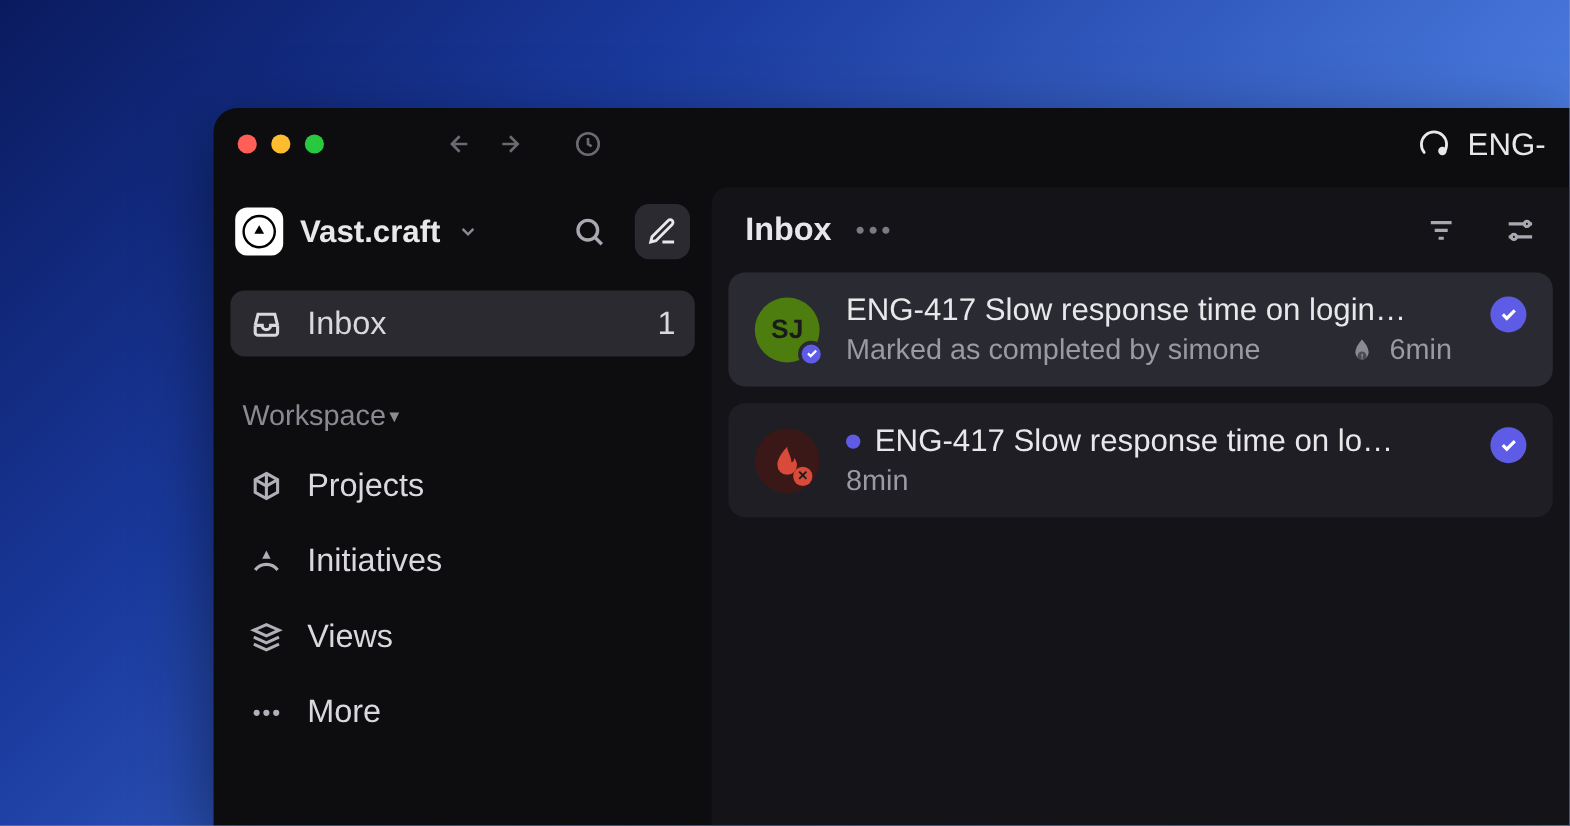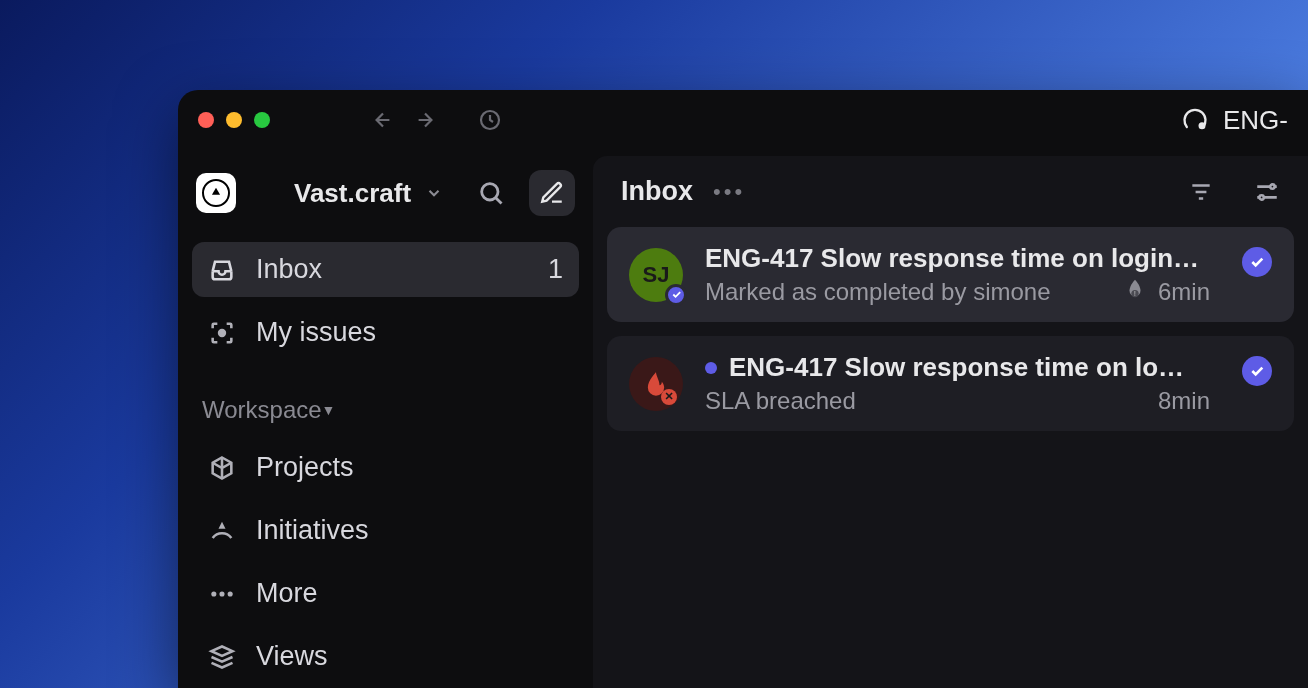--- a/index.html
+++ b/index.html
@@ -64,21 +64,21 @@
   display: flex;
   align-items: center;
   justify-content: center;
 }
 .ws-logo-inner {
   width: 28px; height: 28px;
   border: 2.5px solid #000;
   border-radius: 50%;
   display:flex; align-items:center; justify-content:center;
 }
-.ws-name { color: #e8e8ea; font-size: 26px; font-weight: 600; margin-left: 44px; }
+.ws-name { color: #e8e8ea; font-size: 26px; font-weight: 600; }
 .ws-chev { color: #8a8a92; }
 .ws-spacer { flex: 1; }
 .ws-search { color: #a8a8b2; cursor: pointer; margin-right: 10px; }
 .ws-compose {
   width: 46px; height: 46px;
   background: #2a2a30;
   border-radius: 12px;
   display: flex; align-items: center; justify-content: center;
   color: #e8e8ea;
   cursor: pointer;
@@ -172,26 +172,26 @@
   color: #1a1a1a;
   font-size: 11px;
   font-weight: bold;
 }
 .inbox-content { flex: 1; min-width: 0; }
 .inbox-title-row { display: flex; align-items: center; gap: 12px; }
 .unread-dot { width: 12px; height: 12px; background: #5e5ce6; border-radius: 50%; flex-shrink: 0; }
 .inbox-title {
   color: #e8e8ea;
   font-size: 26px;
-  font-weight: 700;
+  font-weight: 400;
   white-space: nowrap;
   overflow: hidden;
   text-overflow: ellipsis;
 }
-.inbox-sub-row { display: flex; align-items: flex-start; gap: 12px; margin-top: 4px; }
+.inbox-sub-row { display: flex; align-items: center; gap: 12px; margin-top: 4px; }
 .inbox-sub { color: #9a9aa2; font-size: 24px; flex: 1; white-space: nowrap; overflow: hidden; text-overflow: ellipsis; }
 .inbox-time { color: #9a9aa2; font-size: 24px; flex-shrink: 0; }
 .sla-icon { color: #8a8a92; flex-shrink: 0; }
 .status-badge {
   width: 30px; height: 30px;
   background: #5e5ce6;
   border-radius: 50%;
   display: flex; align-items: center; justify-content: center;
   flex-shrink: 0;
   margin-left: 10px;
@@ -273,29 +273,20 @@
       <div class="nav-item active">
         <span class="nav-icon">
           <svg width="28" height="28" viewBox="0 0 24 24" fill="none" stroke="currentColor" stroke-width="2.2">
               <path d="M4 13v5a2 2 0 0 0 2 2h12a2 2 0 0 0 2-2v-5M4 13l2-8h12l2 8M4 13h5a3 3 0 0 0 6 0h5"></path>
             </svg>
         </span>
         <span>Inbox</span>
         <span class="count">1</span>
       </div>
 
-      <div class="nav-item">
-        <span class="nav-icon">
-          <svg width="28" height="28" viewBox="0 0 24 24" fill="none" stroke="currentColor" stroke-width="2.2">
-              <path d="M4 8V5a1 1 0 0 1 1-1h3M16 4h3a1 1 0 0 1 1 1v3M20 16v3a1 1 0 0 1-1 1h-3M8 20H5a1 1 0 0 1-1-1v-3"></path>
-              <circle cx="12" cy="12" r="2.5" fill="currentColor"></circle>
-            </svg>
-        </span>
-        <span>My issues</span>
-      </div>
 
       <div class="section-label">
         <span>Workspace</span>
         <span class="section-chev">▼</span>
       </div>
 
       <div class="nav-item">
         <span class="nav-icon">
           <svg width="28" height="28" viewBox="0 0 24 24" fill="none" stroke="currentColor" stroke-width="2.2">
               <path d="M12 3l8 4.5v9L12 21l-8-4.5v-9z"></path>
@@ -306,41 +297,41 @@
       </div>
 
       <div class="nav-item">
         <span class="nav-icon">
           <svg width="28" height="28" viewBox="0 0 24 24" fill="none" stroke="currentColor" stroke-width="2.2">
               <path d="M4 18 A10 10 0 0 1 20 18"></path>
               <path d="M12 4 L9 10 L15 10 Z" fill="currentColor" stroke="none"></path>
             </svg>
         </span>
         <span>Initiatives</span>
+      </div>
+
+      <div class="nav-item">
+        <span class="nav-icon">
+          <svg width="28" height="28" viewBox="0 0 24 24" fill="none" stroke="currentColor" stroke-width="2.2">
+              <path d="M3 7l9-4 9 4-9 4z"></path>
+              <path d="M3 12l9 4 9-4M3 17l9 4 9-4"></path>
+            </svg>
+        </span>
+        <span>Views</span>
       </div>
 
       <div class="nav-item">
         <span class="nav-icon">
           <svg width="28" height="28" viewBox="0 0 24 24" fill="currentColor">
               <circle cx="5" cy="12" r="2.2"></circle>
               <circle cx="12" cy="12" r="2.2"></circle>
               <circle cx="19" cy="12" r="2.2"></circle>
             </svg>
         </span>
         <span>More</span>
-      </div>
-
-      <div class="nav-item">
-        <span class="nav-icon">
-          <svg width="28" height="28" viewBox="0 0 24 24" fill="none" stroke="currentColor" stroke-width="2.2">
-              <path d="M3 7l9-4 9 4-9 4z"></path>
-              <path d="M3 12l9 4 9-4M3 17l9 4 9-4"></path>
-            </svg>
-        </span>
-        <span>Views</span>
       </div>
     </div>
 
     <div class="main">
       <div class="main-header">
         <span class="main-title">Inbox</span>
         <span class="main-more">•••</span>
         <div class="main-spacer"></div>
         <div class="main-act">
           <svg width="26" height="26" viewBox="0 0 24 24" fill="none" stroke="currentColor" stroke-width="2.4">
@@ -396,21 +387,20 @@
                 <path d="M12 2c0 0-7 7-7 13a7 7 0 0 0 14 0c0-3-2-5-2-5 0 2-1 3-2 3 0-4-3-8-3-11z"></path>
               </svg>
             <div class="avatar-badge-x">✕</div>
           </div>
           <div class="inbox-content">
             <div class="inbox-title-row">
               <span class="unread-dot"></span>
               <span class="inbox-title">ENG-417 Slow response time on lo…</span>
             </div>
             <div class="inbox-sub-row">
-              <span class="inbox-sub">SLA breached</span>
               <span class="inbox-time">8min</span>
             </div>
           </div>
           <div class="status-badge">
             <svg width="16" height="16" viewBox="0 0 24 24" fill="none" stroke="#fff" stroke-width="4">
                 <path d="M5 12l5 5L20 7"></path>
               </svg>
           </div>
         </div>
 

